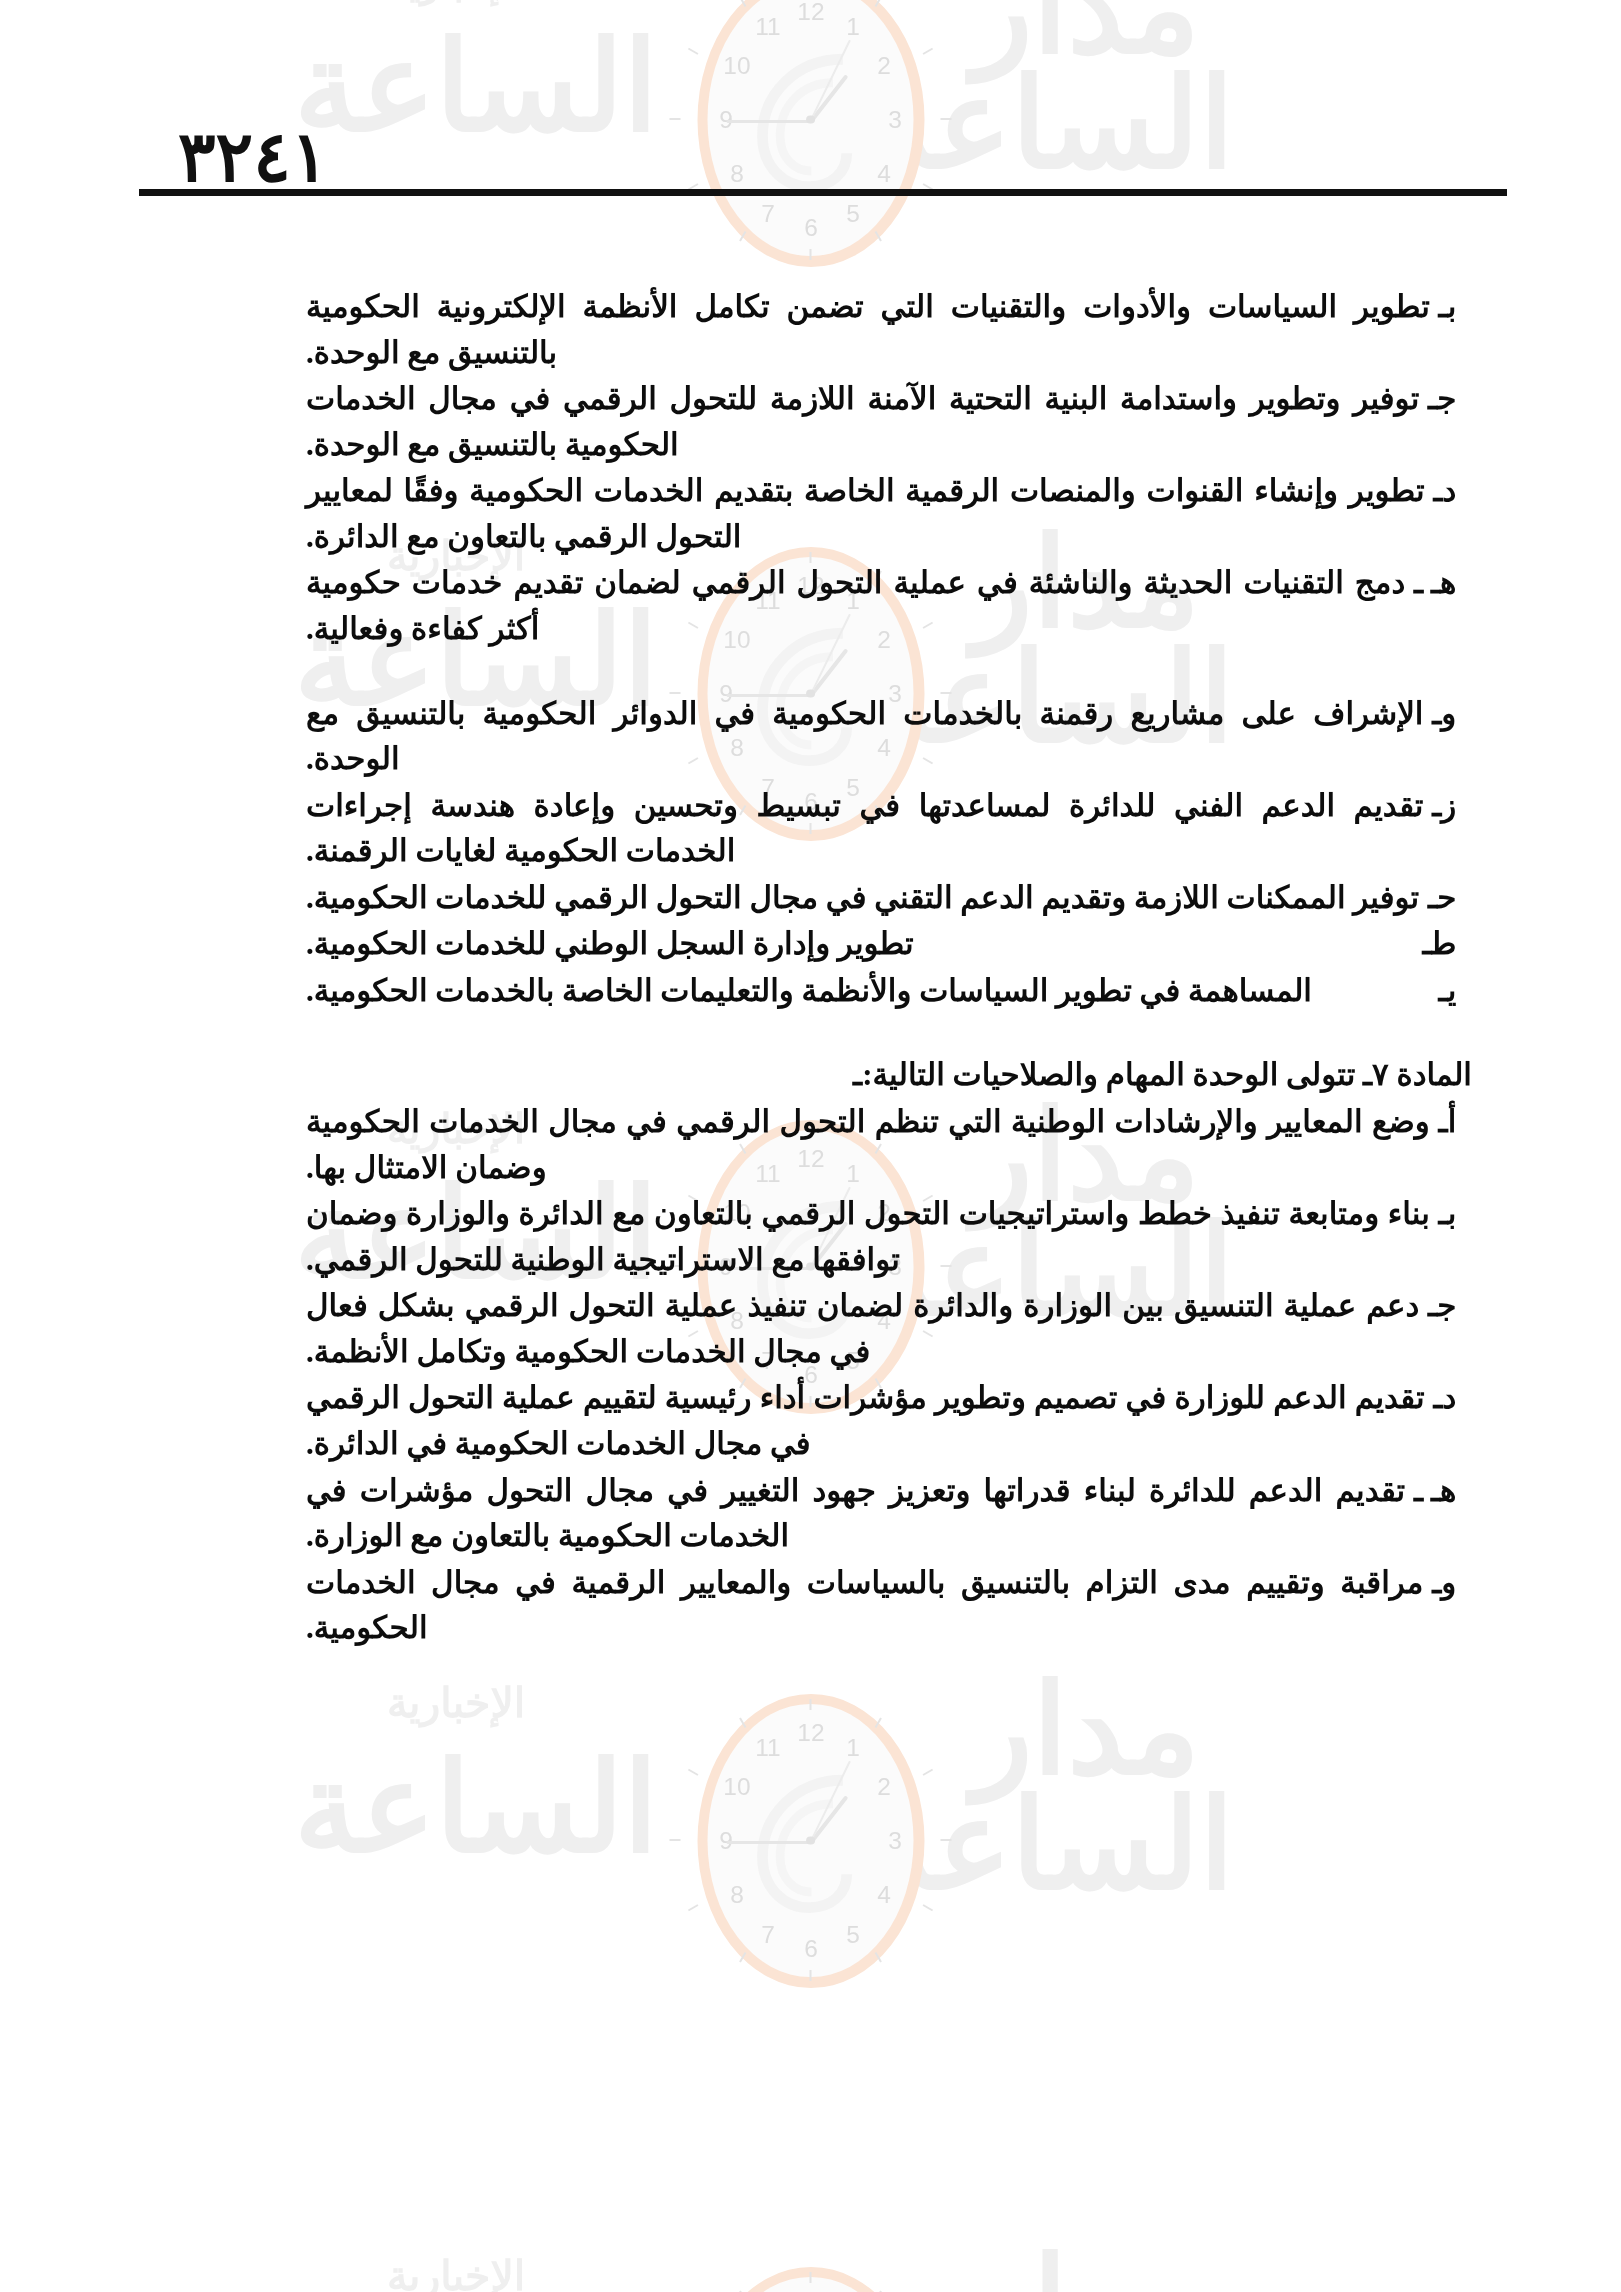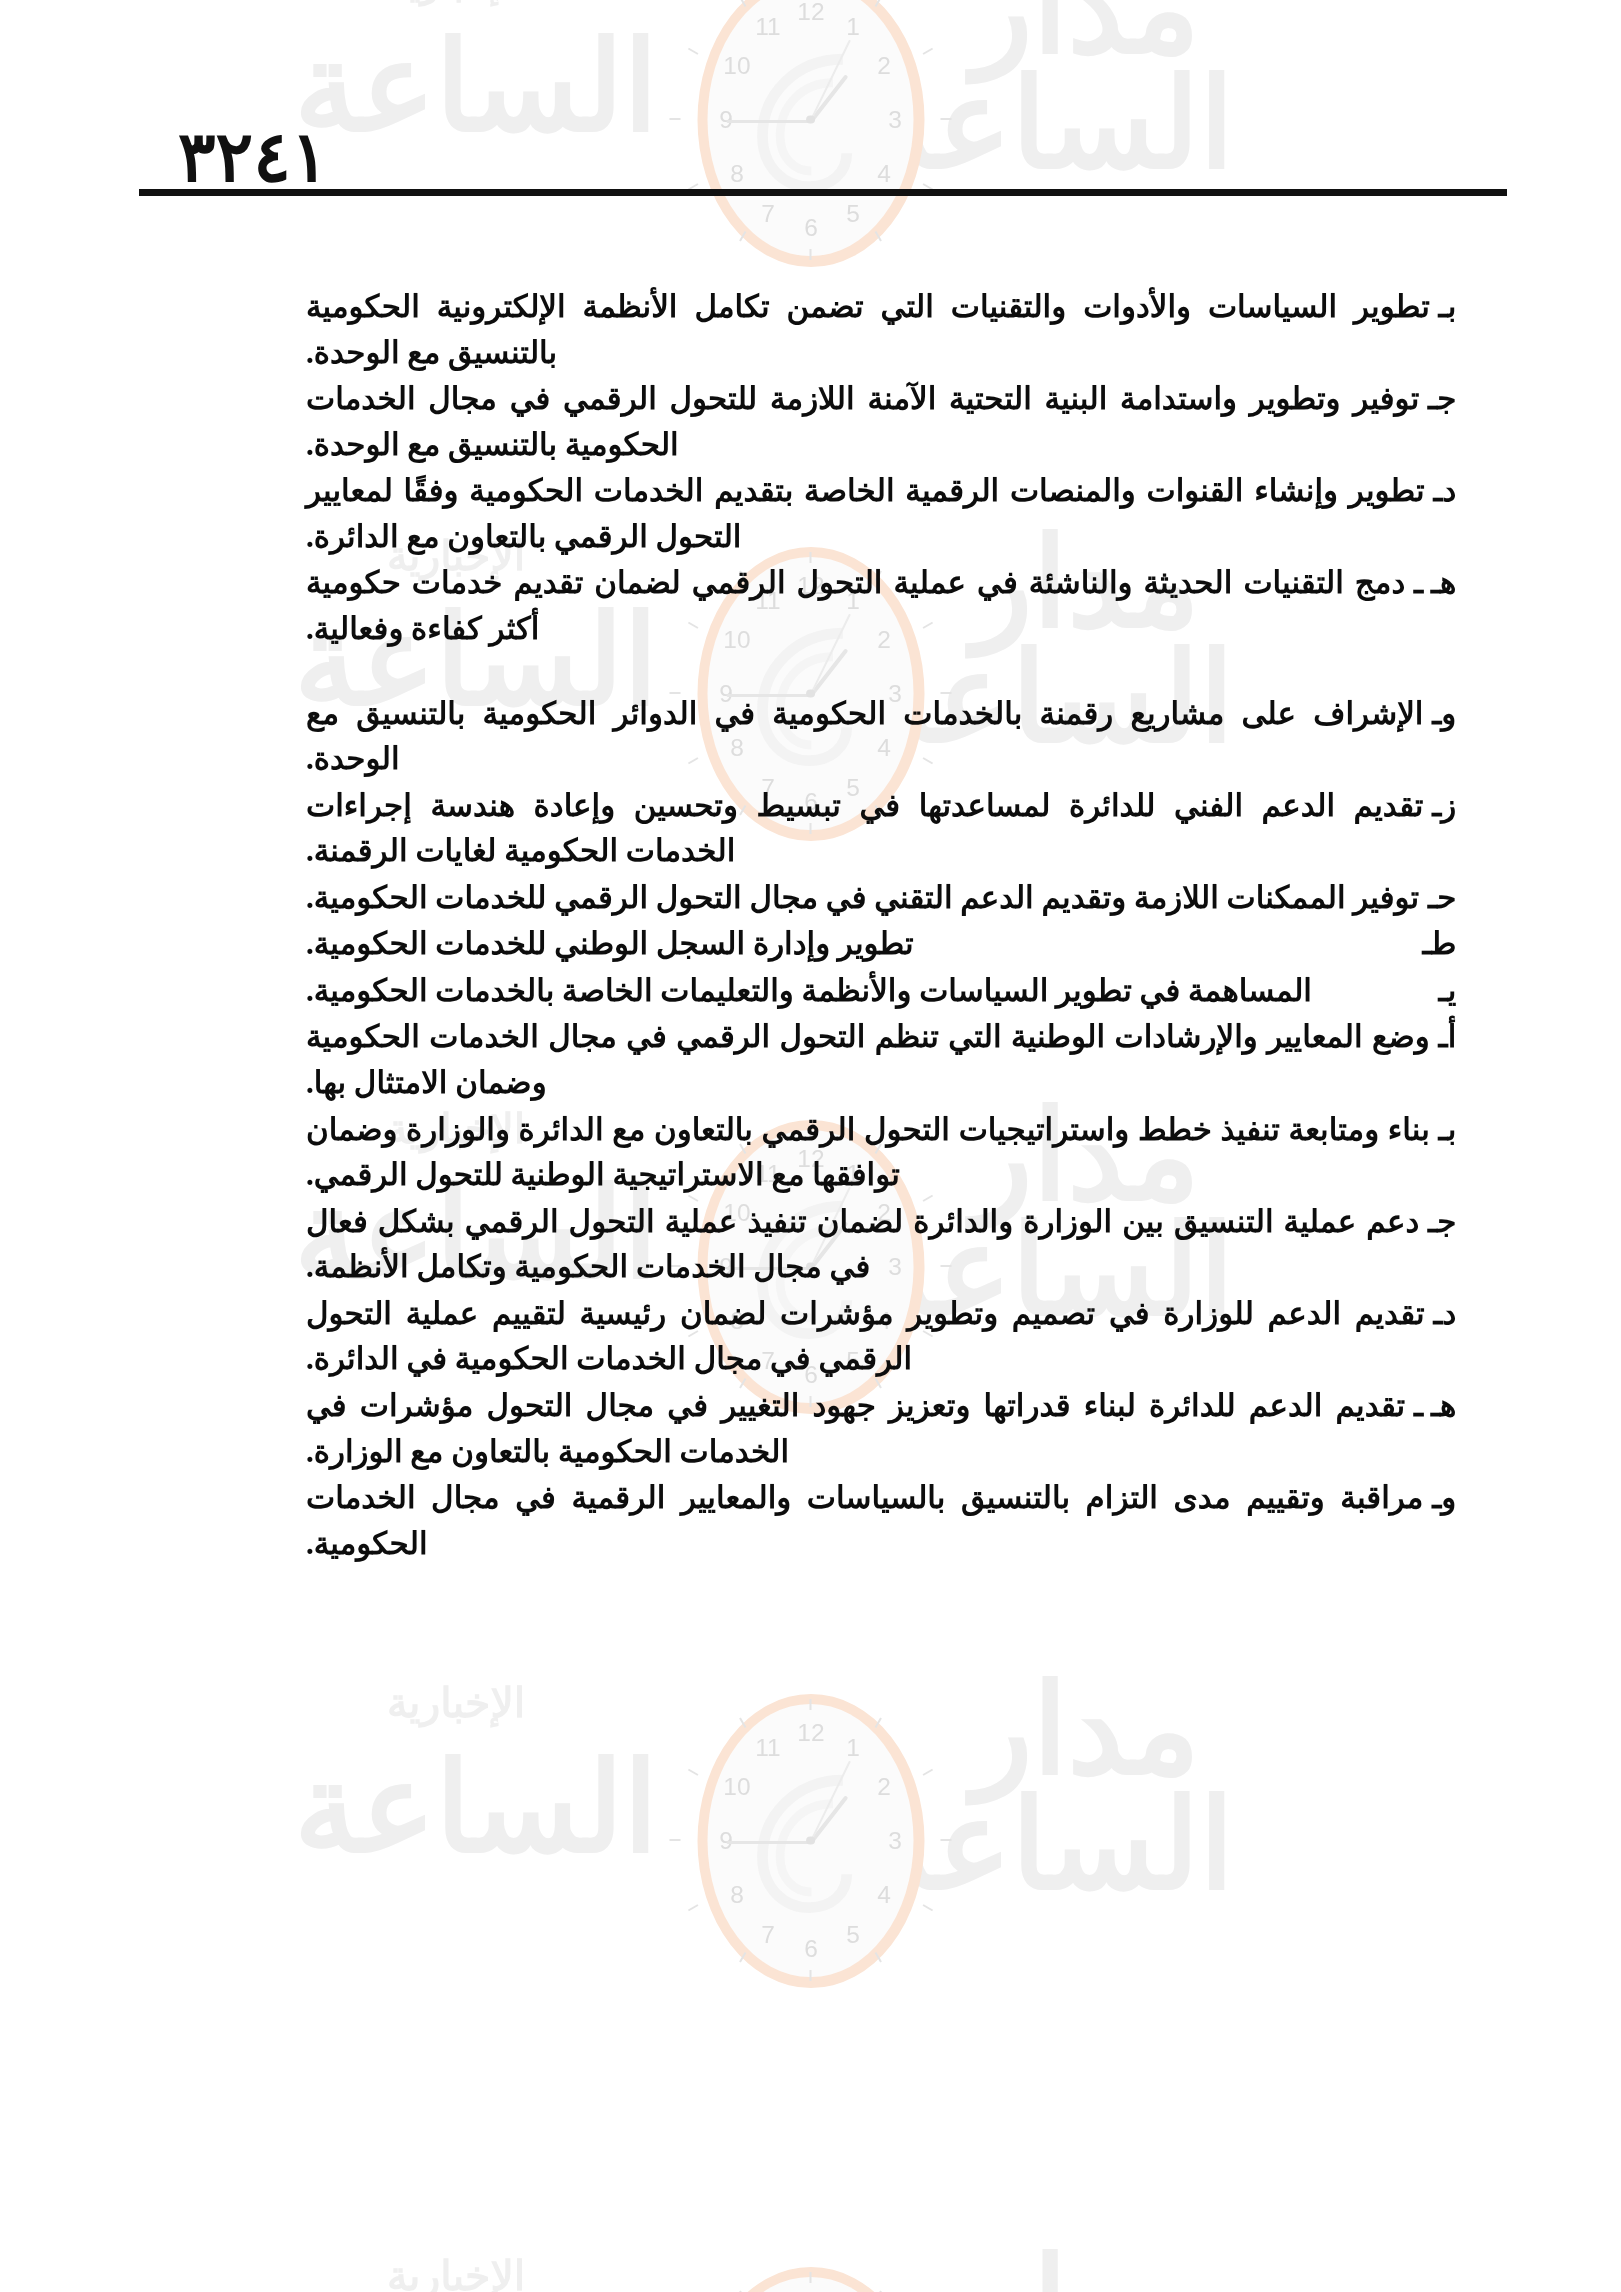--- a/index.html
+++ b/index.html
@@ -438,35 +438,38 @@
           <span class="ptext">توفير الممكنات اللازمة وتقديم الدعم التقني في مجال التحول الرقمي للخدمات الحكومية.</span>
         </div>
         <div class="para indent-1">
           <span class="marker">طـ</span>
           <span class="ptext">تطوير وإدارة السجل الوطني للخدمات الحكومية.</span>
         </div>
         <div class="para indent-1">
           <span class="marker">يـ</span>
           <span class="ptext">المساهمة في تطوير السياسات والأنظمة والتعليمات الخاصة بالخدمات الحكومية.</span>
         </div>
+        <div class="para heading gap-above">
+          <span class="ptext">المادة ٧ـ تتولى الوحدة المهام والصلاحيات التالية:ـ</span>
+        </div>
         <div class="para indent-1">
           <span class="marker">أـ</span>
           <span class="ptext">وضع المعايير والإرشادات الوطنية التي تنظم التحول الرقمي في مجال الخدمات الحكومية وضمان الامتثال بها.</span>
         </div>
         <div class="para indent-1">
           <span class="marker">بـ</span>
           <span class="ptext">بناء ومتابعة تنفيذ خطط واستراتيجيات التحول الرقمي بالتعاون مع الدائرة والوزارة وضمان توافقها مع الاستراتيجية الوطنية للتحول الرقمي.</span>
         </div>
         <div class="para indent-1">
           <span class="marker">جـ</span>
           <span class="ptext">دعم عملية التنسيق بين الوزارة والدائرة لضمان تنفيذ عملية التحول الرقمي بشكل فعال في مجال الخدمات الحكومية وتكامل الأنظمة.</span>
         </div>
         <div class="para indent-1">
           <span class="marker">دـ</span>
-          <span class="ptext">تقديم الدعم للوزارة في تصميم وتطوير مؤشرات لضمان رئيسية لتقييم عملية التحول الرقمي في مجال الخدمات الحكومية في الدائرة.</span>
+          <span class="ptext">تقديم الدعم للوزارة في تصميم وتطوير مؤشرات أداء رئيسية لتقييم عملية التحول الرقمي في مجال الخدمات الحكومية في الدائرة.</span>
         </div>
         <div class="para indent-1">
           <span class="marker">هـ ـ</span>
           <span class="ptext">تقديم الدعم للدائرة لبناء قدراتها وتعزيز جهود التغيير في مجال التحول مؤشرات في الخدمات الحكومية بالتعاون مع الوزارة.</span>
         </div>
         <div class="para indent-1">
           <span class="marker">وـ</span>
           <span class="ptext">مراقبة وتقييم مدى التزام بالتنسيق بالسياسات والمعايير الرقمية في مجال الخدمات الحكومية.</span>
         </div>
       </div>

